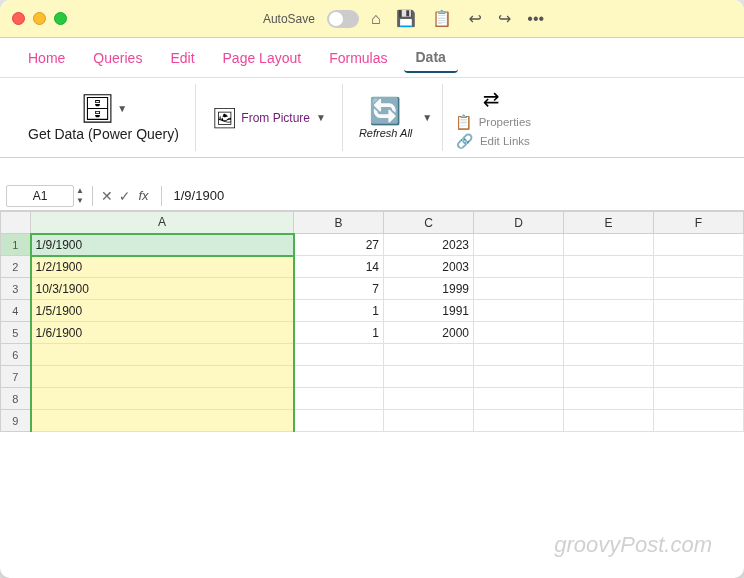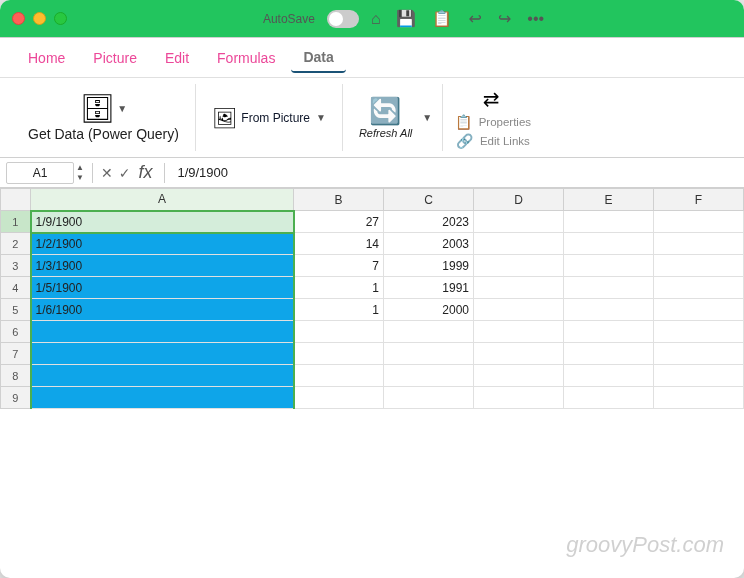--- a/index.html
+++ b/index.html
@@ -15,21 +15,21 @@
       height: 578px;
       background: #ffffff;
       border-radius: 10px;
       overflow: hidden;
       display: flex;
       flex-direction: column;
       box-shadow: 0 4px 20px rgba(0,0,0,0.3);
     }
     
     .titlebar {
-      background: #22c55e;
+      background: #fef9c3;
       height: 38px;
       display: flex;
       align-items: center;
       padding: 0 12px;
       gap: 8px;
       border-bottom: 1px solid #d0d0d0;
       flex-shrink: 0;
     }
     .traffic-light {
       width: 13px; height: 13px; border-radius: 50%; cursor: pointer;
@@ -119,21 +119,21 @@
     .ribbon-btn-small {
       display: flex;
       flex-direction: row;
       align-items: center;
       padding: 4px 8px;
       cursor: pointer;
       border-radius: 4px;
       gap: 4px;
     }
     .ribbon-btn-small .btn-icon { font-size: 18px; }
-    .ribbon-btn-small .btn-label { font-size: 12px; color: #0f172a; }
+    .ribbon-btn-small .btn-label { font-size: 12px; color: #701a75; }
     .get-data-btn {
       display: flex;
       flex-direction: column;
       align-items: center;
       justify-content: center;
       cursor: pointer;
       border-radius: 4px;
       padding: 4px 8px;
       min-width: 70px;
     }
@@ -174,20 +174,21 @@
     
     .formulabar {
       display: flex;
       align-items: center;
       background: #ffffff;
       border-bottom: 1px solid #d0d0d0;
       height: 30px;
       padding: 0 6px;
       gap: 4px;
       flex-shrink: 0;
+      margin-top: 23px;
     }
     .cell-ref-box {
       width: 68px;
       height: 22px;
       border: 1px solid #ccc;
       border-radius: 2px;
       font-size: 12px;
       display: flex;
       align-items: center;
       justify-content: center;
@@ -211,21 +212,21 @@
     }
     .formula-actions {
       display: flex;
       align-items: center;
       gap: 6px;
       color: #666;
       font-size: 14px;
     }
     .formula-actions span { cursor: pointer; }
     .fx-label {
-      font-size: 18px;
+      font-size: 13px;
       color: #555;
       font-style: italic;
       margin: 0 4px;
     }
     .formula-input {
       flex: 1;
       font-size: 13px;
       color: #222;
       border: none;
       outline: none;
@@ -276,33 +277,33 @@
     .data-row td.row-num {
       background: #f2f2f2;
       text-align: center;
       color: #555;
       font-size: 11px;
       width: 30px;
       border: 1px solid #d0d0d0;
     }
     .data-row td.row-num.active-row { background: #c8e6c9; }
     .data-row td.col-a {
-      background: #0ea5e9;
+      background: #fef9c3;
       border-left: 2px solid #4caf50;
       border-right: 2px solid #4caf50;
     }
     .data-row td.col-a.selected-cell {
       background: #d4edda;
       border: 2px solid #4caf50;
     }
     .data-row td.number { text-align: right; }
     .watermark {
       position: absolute;
       bottom: 20px;
-      right: 20px;
+      right: 32px;
       font-size: 22px;
       color: rgba(120,120,120,0.35);
       font-style: italic;
       pointer-events: none;
       user-select: none;
     }
     .sheet-wrapper {
       position: relative;
       flex: 1;
       overflow: hidden;
@@ -328,22 +329,23 @@
         <span class="titlebar-icon">📋</span>
         <span class="titlebar-icon">↩</span>
         <span class="titlebar-icon">↪</span>
         <span class="titlebar-icon">•••</span>
       </div>
     </div>
   </div>
 
   <div class="menubar">
     <div class="menu-item">Home</div>
-    <div class="menu-item">Picture</div>
+    <div class="menu-item">Queries</div>
     <div class="menu-item">Edit</div>
+    <div class="menu-item">Page Layout</div>
     <div class="menu-item">Formulas</div>
     <div class="menu-item active">Data</div>
   </div>
 
   <div class="ribbon">
 
     <div class="ribbon-group">
       <div class="get-data-btn">
         <div style="display:flex;align-items:center;gap:2px;">
           <span class="btn-icon" style="font-size:28px;">🗄</span>
@@ -437,21 +439,21 @@
                 <td class="row-num">2</td>
                 <td class="col-a">1/2/1900</td>
                 <td class="number">14</td>
                 <td class="number">2003</td>
                 <td></td>
                 <td></td>
                 <td></td>
               </tr>
               <tr class="data-row">
                 <td class="row-num">3</td>
-                <td class="col-a">1/3/1900</td>
+                <td class="col-a">10/3/1900</td>
                 <td class="number">7</td>
                 <td class="number">1999</td>
                 <td></td>
                 <td></td>
                 <td></td>
               </tr>
               <tr class="data-row">
                 <td class="row-num">4</td>
                 <td class="col-a">1/5/1900</td>
                 <td class="number">1</td>

